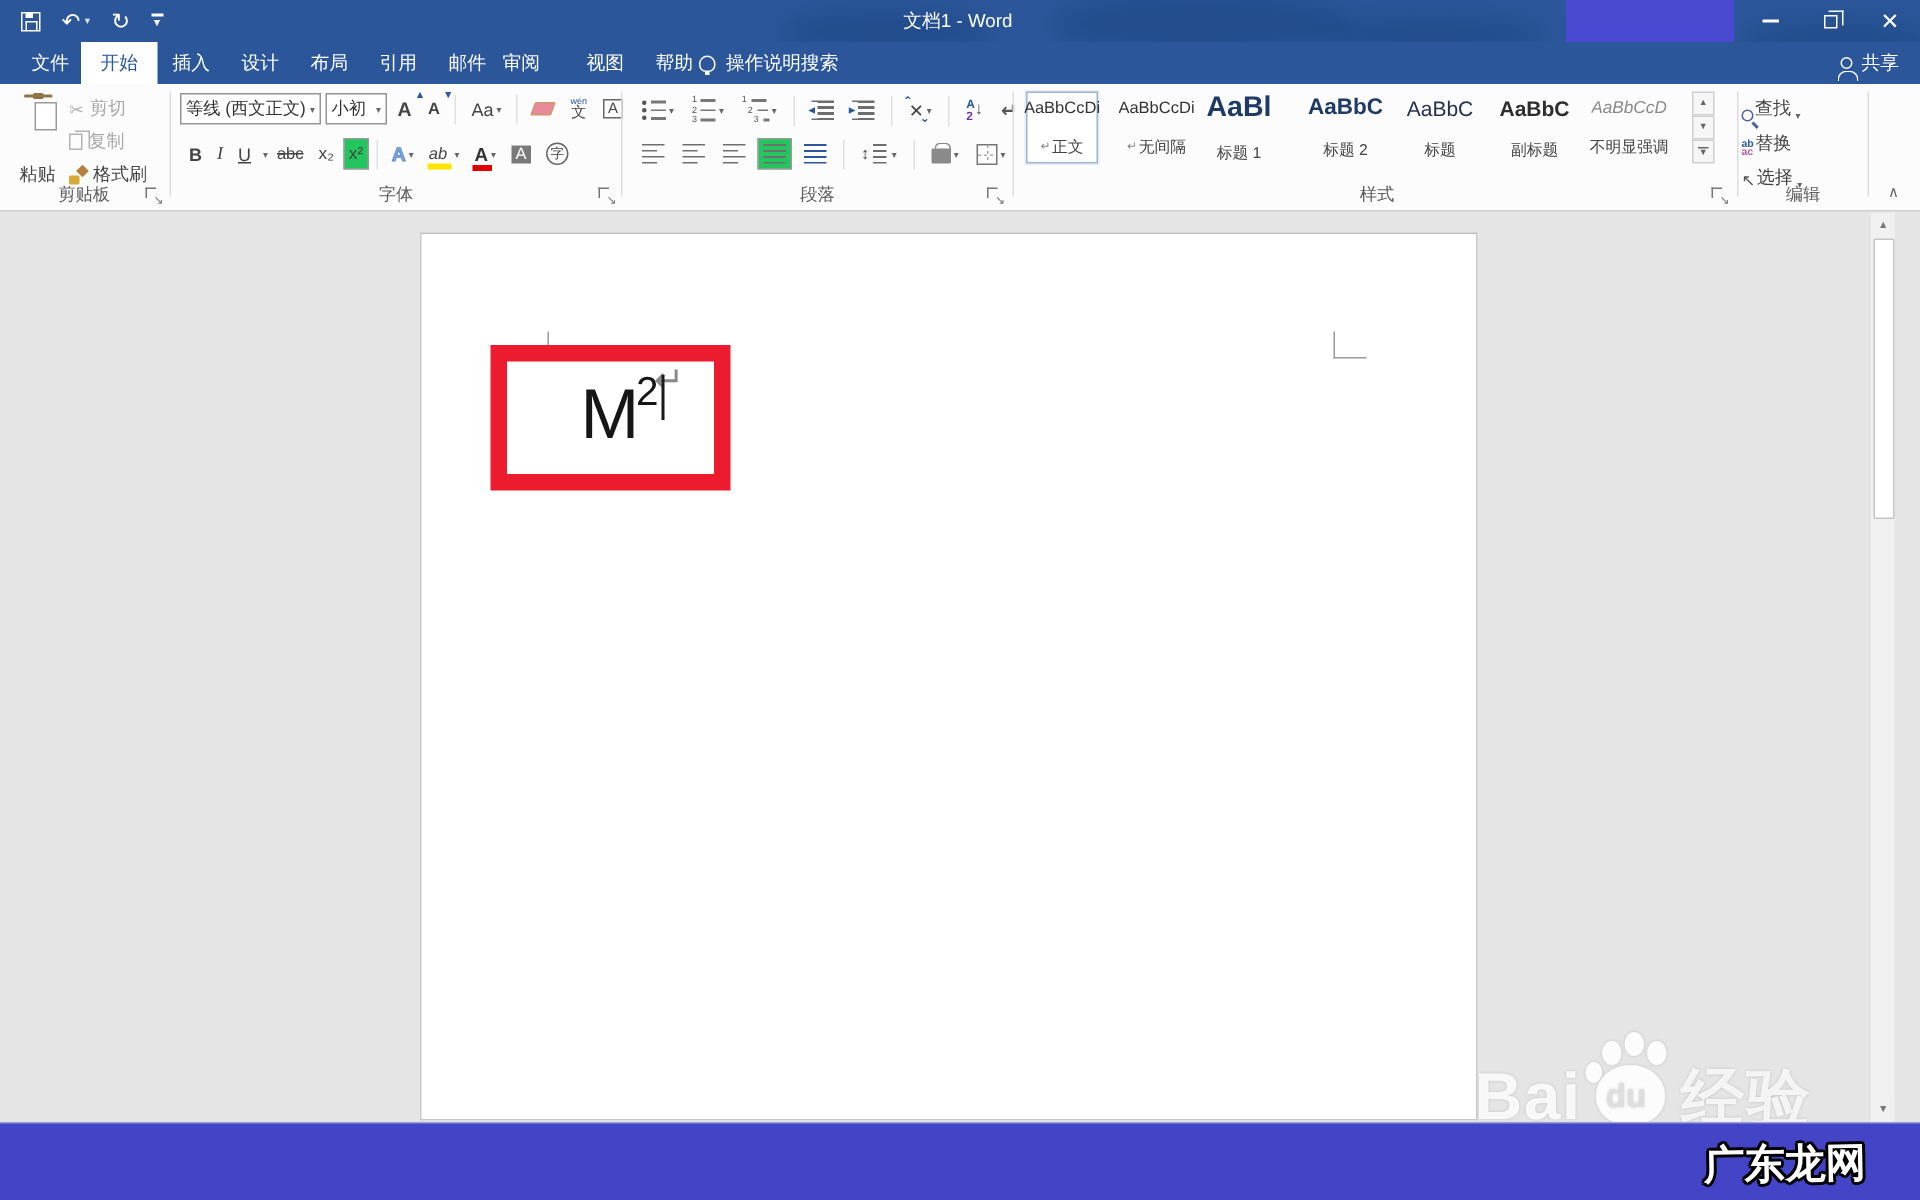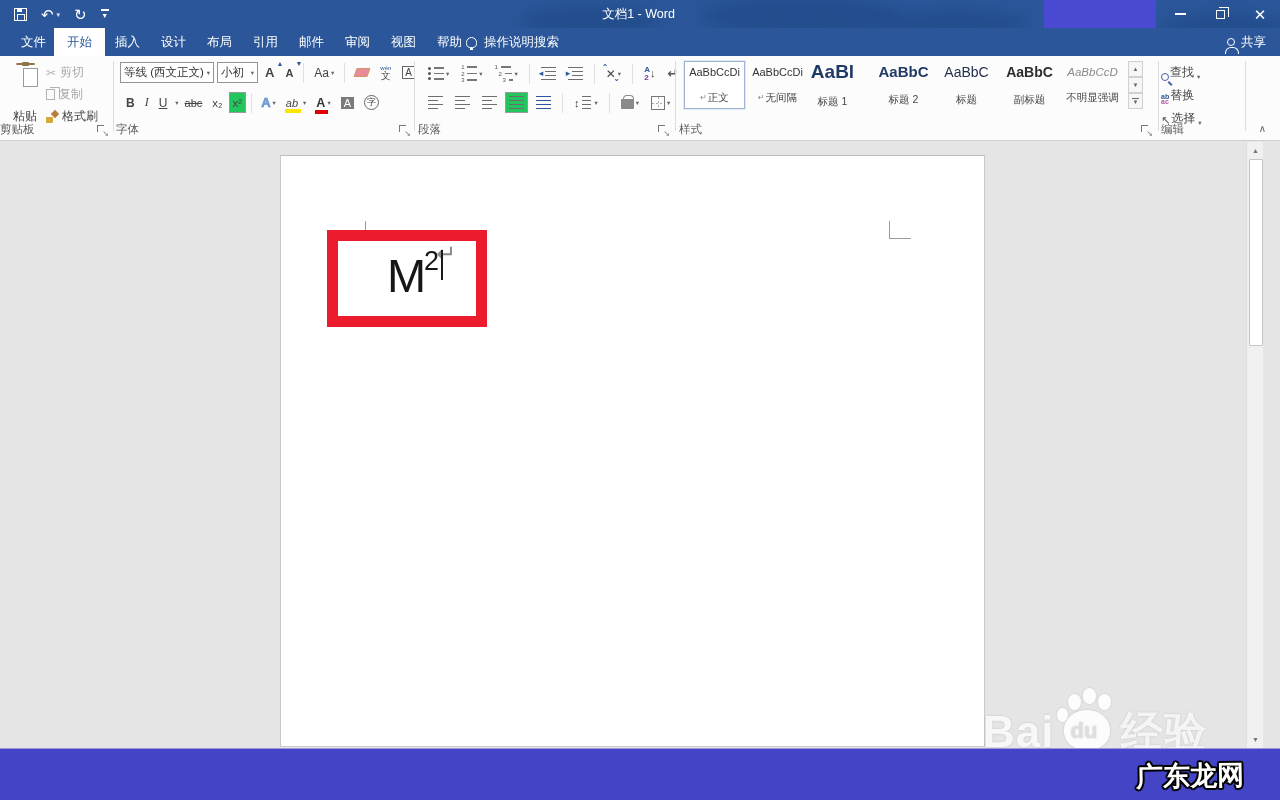--- a/index.html
+++ b/index.html
@@ -38,21 +38,21 @@
   .bulb { width:11px; height:11px; border:1.4px solid #fff; border-radius:50% 50% 42% 42%; position:relative; }
   .bulb:after { content:""; position:absolute; left:2.6px; bottom:-3.4px; width:3px; height:2.4px; background:#fff; }
   #sharebox { position:absolute; right:14px; top:0; height:28px; display:flex; align-items:center; gap:6px; color:#fff; font-size:12.5px; }
   .person { width:8px; height:8px; border:1.4px solid #fff; border-radius:50%; position:relative; }
   .person:after { content:""; position:absolute; left:-3px; top:8px; width:12px; height:6px; border:1.4px solid #fff; border-bottom:none; border-radius:6px 6px 0 0; }
 
   
   #ribbon { position:absolute; left:0; top:56px; width:1280px; height:85px; background:#fcfcfc; border-bottom:1px solid #cfcdcb; }
   .gsep { position:absolute; top:5px; width:1px; height:70px; background:#dcdcdc; }
   .group { position:absolute; top:0; height:84px; }
-  .glabel { position:absolute; bottom:3px; left:0; right:0; font-size:11.5px; color:#5c5c5c; }
+  .glabel { position:absolute; bottom:3px; left:0; right:0; text-align:center; font-size:11.5px; color:#5c5c5c; }
   .launcher { position:absolute; bottom:4px; width:11px; height:11px; }
   .launcher:before { content:""; position:absolute; left:0; top:0; width:6px; height:6px; border-left:1.2px solid #777; border-top:1.2px solid #777; }
   .launcher:after { content:"↘"; position:absolute; right:-1px; bottom:-2px; font-size:8px; color:#777; }
   .rowflex { position:absolute; display:flex; align-items:center; }
   .sbtn { display:flex; align-items:center; justify-content:center; color:#444; font-size:12px; height:21px; padding:0 3px; border:1px solid transparent; }
   .sbtn.on { background:#22c55e; border-color:#9a9a9a; }
   .drop { font-size:6.5px; color:#666; margin-left:2px; }
   .minisep { width:1px; height:20px; background:#e0e0e0; margin:0 3px; }
 
   
@@ -114,21 +114,21 @@
   .pmark { font-size:13px; color:#555; font-weight:bold; }
   .lsp { display:flex; align-items:center; gap:2px; }
   .lsp .ud { font-size:11px; color:#444; }
   .bucket { width:13px; height:10px; background:#8a8a8a; border-radius:1px; position:relative; margin-top:3px; }
   .bucket:before { content:""; position:absolute; left:2px; top:-4px; width:9px; height:5px; border:1.4px solid #8a8a8a; border-bottom:none; border-radius:4px 4px 0 0; }
   .borders { width:14px; height:14px; border:1.4px solid #777; position:relative; }
   .borders:before { content:""; position:absolute; left:50%; top:0; width:1px; height:100%; background:repeating-linear-gradient(to bottom,#aaa 0 2px,transparent 2px 4px); }
   .borders:after { content:""; position:absolute; top:50%; left:0; height:1px; width:100%; background:repeating-linear-gradient(to right,#aaa 0 2px,transparent 2px 4px); }
 
   
-  .styleitem { position:absolute; top:5px; width:61px; height:48px; display:flex; flex-direction:column; align-items:center; justify-content:center; gap:13px; }
+  .styleitem { position:absolute; top:5px; width:48px; height:48px; display:flex; flex-direction:column; align-items:center; justify-content:center; gap:13px; }
   .styleitem.selected { border:1px solid #9db3d1; box-shadow:0 0 0 1px #e3eaf4; background:#fff; }
   .sprev { white-space:nowrap; overflow:hidden; max-width:58px; }
   .sname { font-size:10.5px; color:#444; white-space:nowrap; display:flex; align-items:center; gap:1px; }
   .sname .pm { font-size:8px; color:#888; }
   .p-body { font-size:11px; color:#333; }
   .p-h1 { font-size:19px; font-weight:bold; color:#203a66; }
   .p-h2 { font-size:15px; font-weight:bold; color:#203a66; }
   .p-t  { font-size:14px; color:#26324d; }
   .p-sub { font-size:14px; font-weight:bold; color:#2e2e2e; }
   .p-em { font-size:11.5px; font-style:italic; color:#8a8a8a; }
@@ -216,21 +216,21 @@
   </div>
 
   <div id="tabrow">
     <div class="rtab" style="left:8px;">文件</div>
     <div class="rtab selected" style="left:54px;">开始</div>
     <div class="rtab" style="left:102px;">插入</div>
     <div class="rtab" style="left:148px;">设计</div>
     <div class="rtab" style="left:194px;">布局</div>
     <div class="rtab" style="left:240px;">引用</div>
     <div class="rtab" style="left:286px;">邮件</div>
-    <div class="rtab" style="left:332px;text-align:center;">审阅</div>
+    <div class="rtab" style="left:322px;text-align:center;">审阅</div>
     <div class="rtab" style="left:378px;">视图</div>
     <div class="rtab" style="left:424px;">帮助</div>
     <div id="searchtab">
       <span class="bulb"></span>
       <span>操作说明搜索</span>
     </div>
     <div id="sharebox">
       <span class="person"></span>
       <span>共享</span>
     </div>

